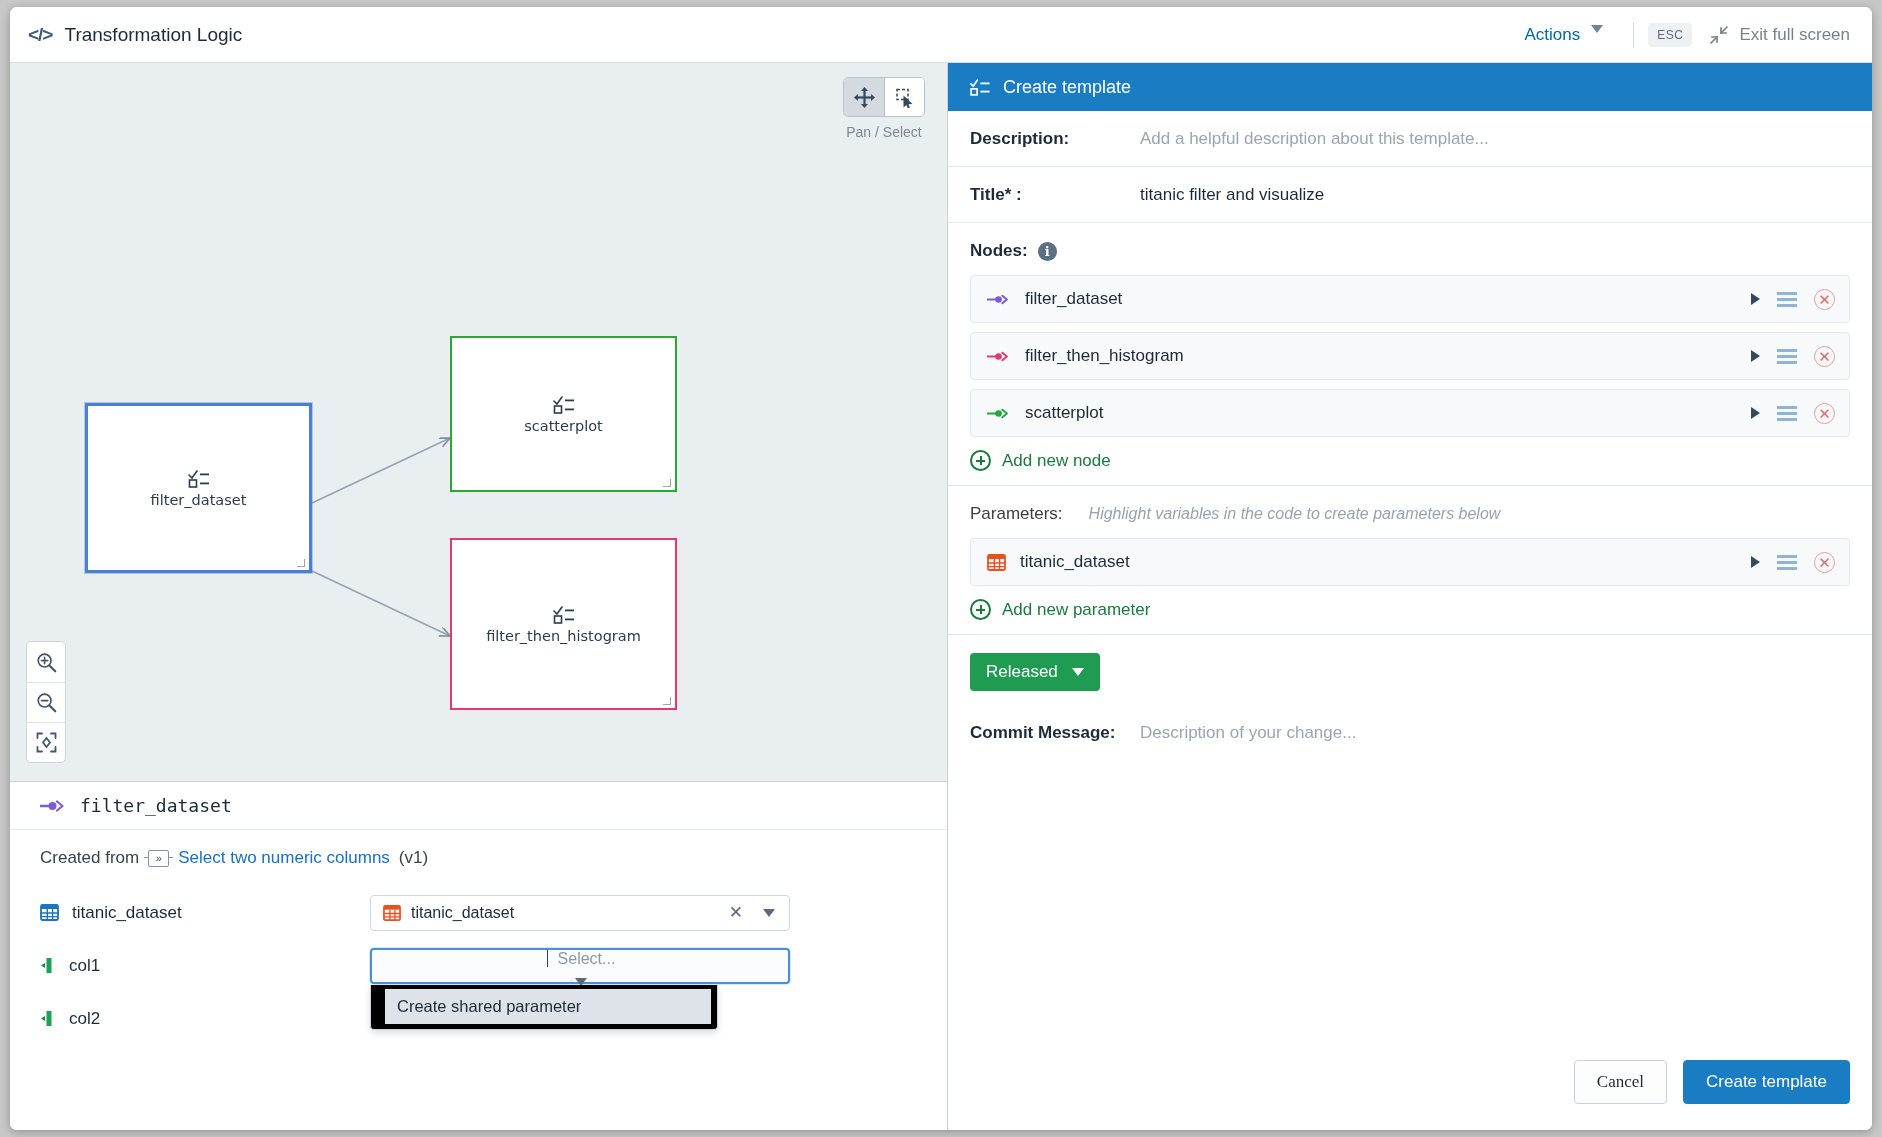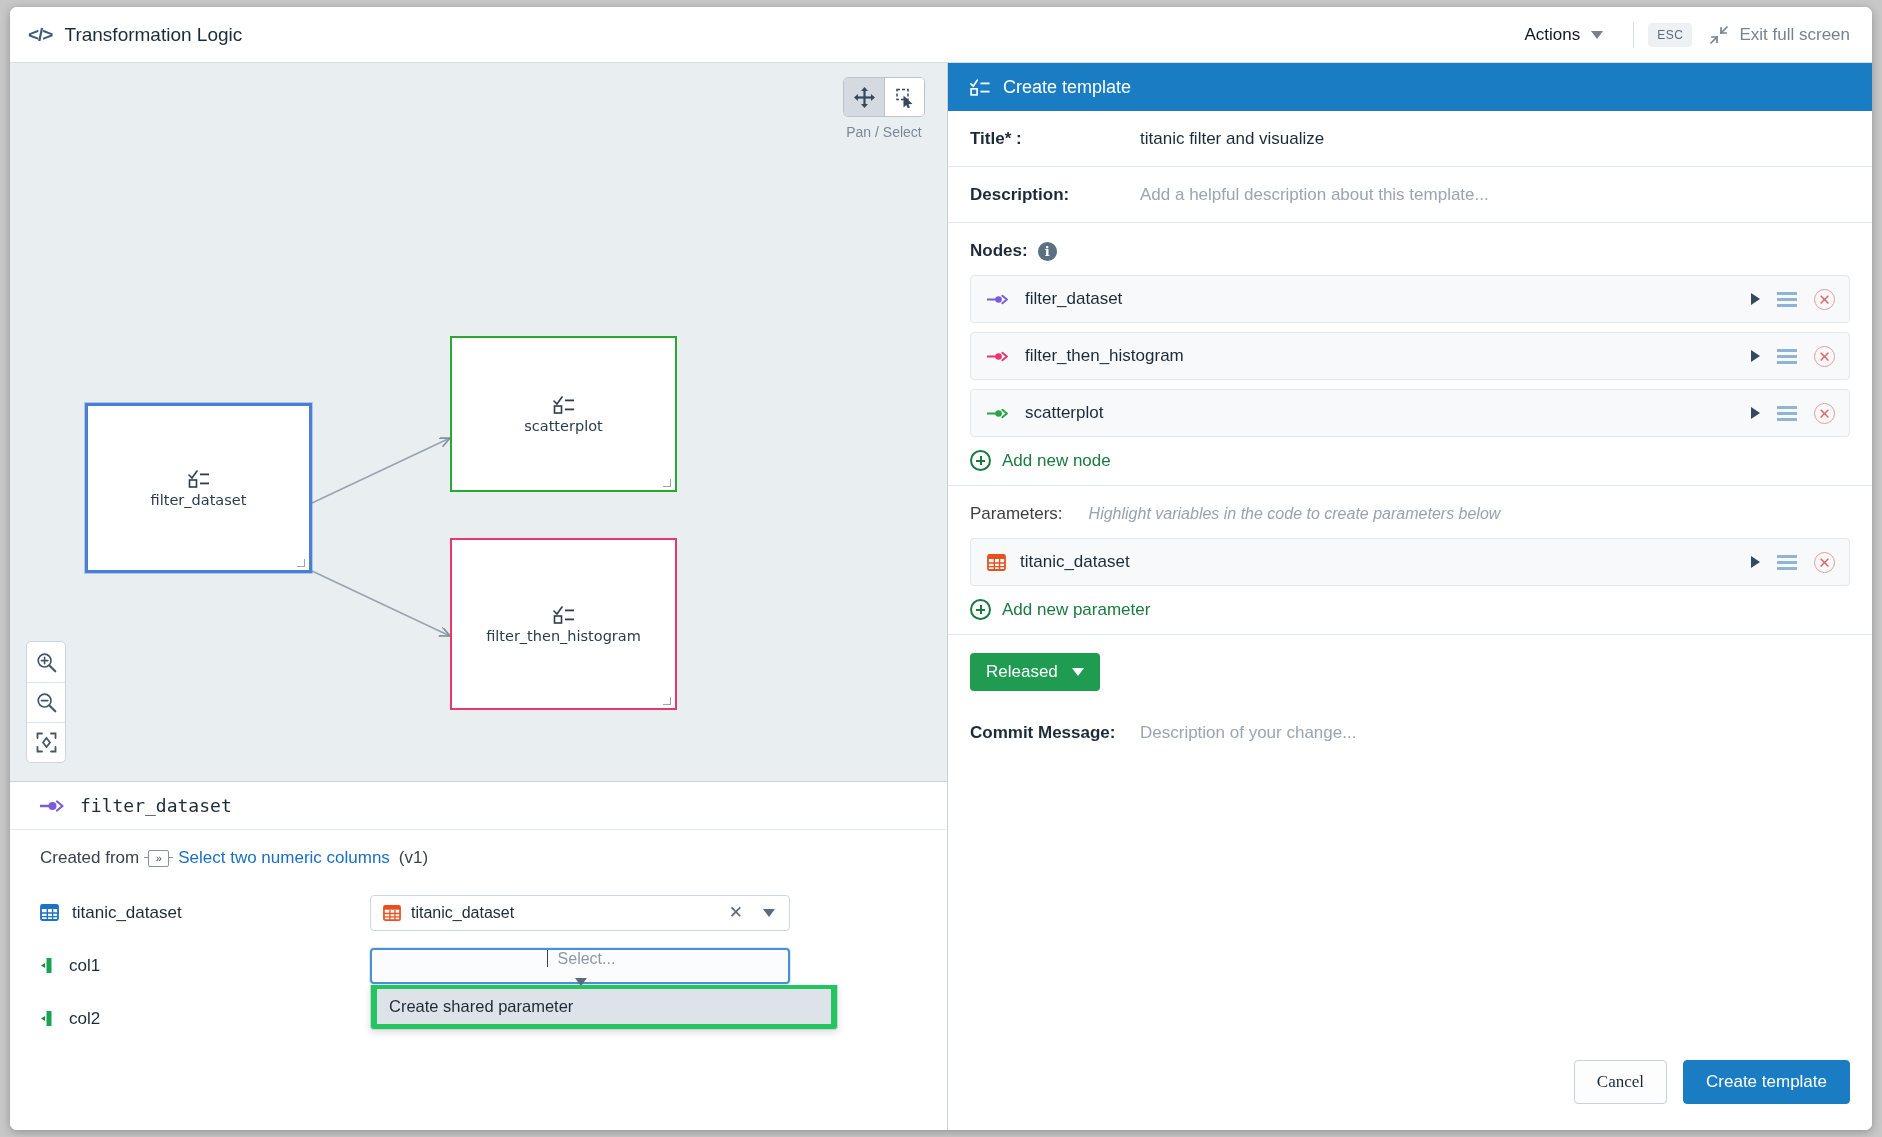--- a/index.html
+++ b/index.html
@@ -37,22 +37,22 @@
     font-family: "Liberation Sans", sans-serif;
     letter-spacing: -1px;
   }
   .topbar-title { font-size: 19px; color: #1c2b39; }
   .topbar-right {
     margin-left: auto;
     display: flex; align-items: center; gap: 0;
     color: #7b8896;
   }
   .actions-btn {
-    display: flex; align-items: center; gap: 11px;
-    font-size: 17px; color: #0f172a;
+    display: flex; align-items: flex-start; gap: 11px;
+    font-size: 17px; color: #0369a1;
     padding: 6px 16px; cursor: pointer;
   }
   .caret-down {
     width: 0; height: 0;
     border-left: 6px solid transparent;
     border-right: 6px solid transparent;
     border-top: 8px solid #76838f;
   }
   .topbar-sep { width: 1px; height: 26px; background: #d8dee4; margin: 0 14px; }
   .esc-key {
@@ -244,27 +244,27 @@
     border-right: 6px solid transparent;
     border-top: 8px solid #5c6b7a;
     margin-left: 4px; margin-right: 4px;
   }
   .cursor-bar {
     width: 1px; height: 17px; background: #35414d;
   }
   .dropdown-menu {
     position: absolute;
     left: 330px; top: 46px;
-    width: 468px;
-    background: #22c55e;
+    width: 348px;
+    background: #000000;
     border: 1px solid #ccd3da;
     border-top: none;
     border-radius: 0 0 4px 4px;
     box-shadow: 0 3px 7px rgba(0,0,0,.13);
-    padding: 4px 0 5px 0;
+    padding: 4px 0 5px 8px;
     z-index: 30;
   }
   .dd-item {
     margin: 0 6px;
     padding: 8px 12px;
     font-size: 16.5px; color: #1d2b39;
     background: #dde3e8;
     cursor: pointer;
   }
 
@@ -602,27 +602,27 @@
         <svg width="20" height="19" viewBox="0 0 22 19">
           <path d="M1 5.5 L3.5 8 L8 1.5" stroke="#ffffff" stroke-width="1.8" fill="none" stroke-linecap="round"></path>
           <rect x="1.2" y="11" width="6.6" height="6.6" stroke="#ffffff" stroke-width="1.8" fill="none"></rect>
           <rect x="11.5" y="4" width="10" height="2" fill="#ffffff"></rect>
           <rect x="11.5" y="13" width="10" height="2" fill="#ffffff"></rect>
         </svg>
         <span>Create template</span>
       </div>
 
       <div class="rp-row">
+        <div class="rp-key">Description:</div>
+        <div class="rp-val ph">Add a helpful description about this template...</div>
+      </div>
+
+      <div class="rp-row">
         <div class="rp-key">Title* :</div>
         <div class="rp-val">titanic filter and visualize</div>
-      </div>
-
-      <div class="rp-row">
-        <div class="rp-key">Description:</div>
-        <div class="rp-val ph">Add a helpful description about this template...</div>
       </div>
 
       <div class="rp-section">
         <div class="rp-sec-head">
           <span>Nodes:</span>
           <span class="info-icon">i</span>
         </div>
 
         <div class="listrow">
           <svg width="24" height="13" viewBox="0 0 26 14">

